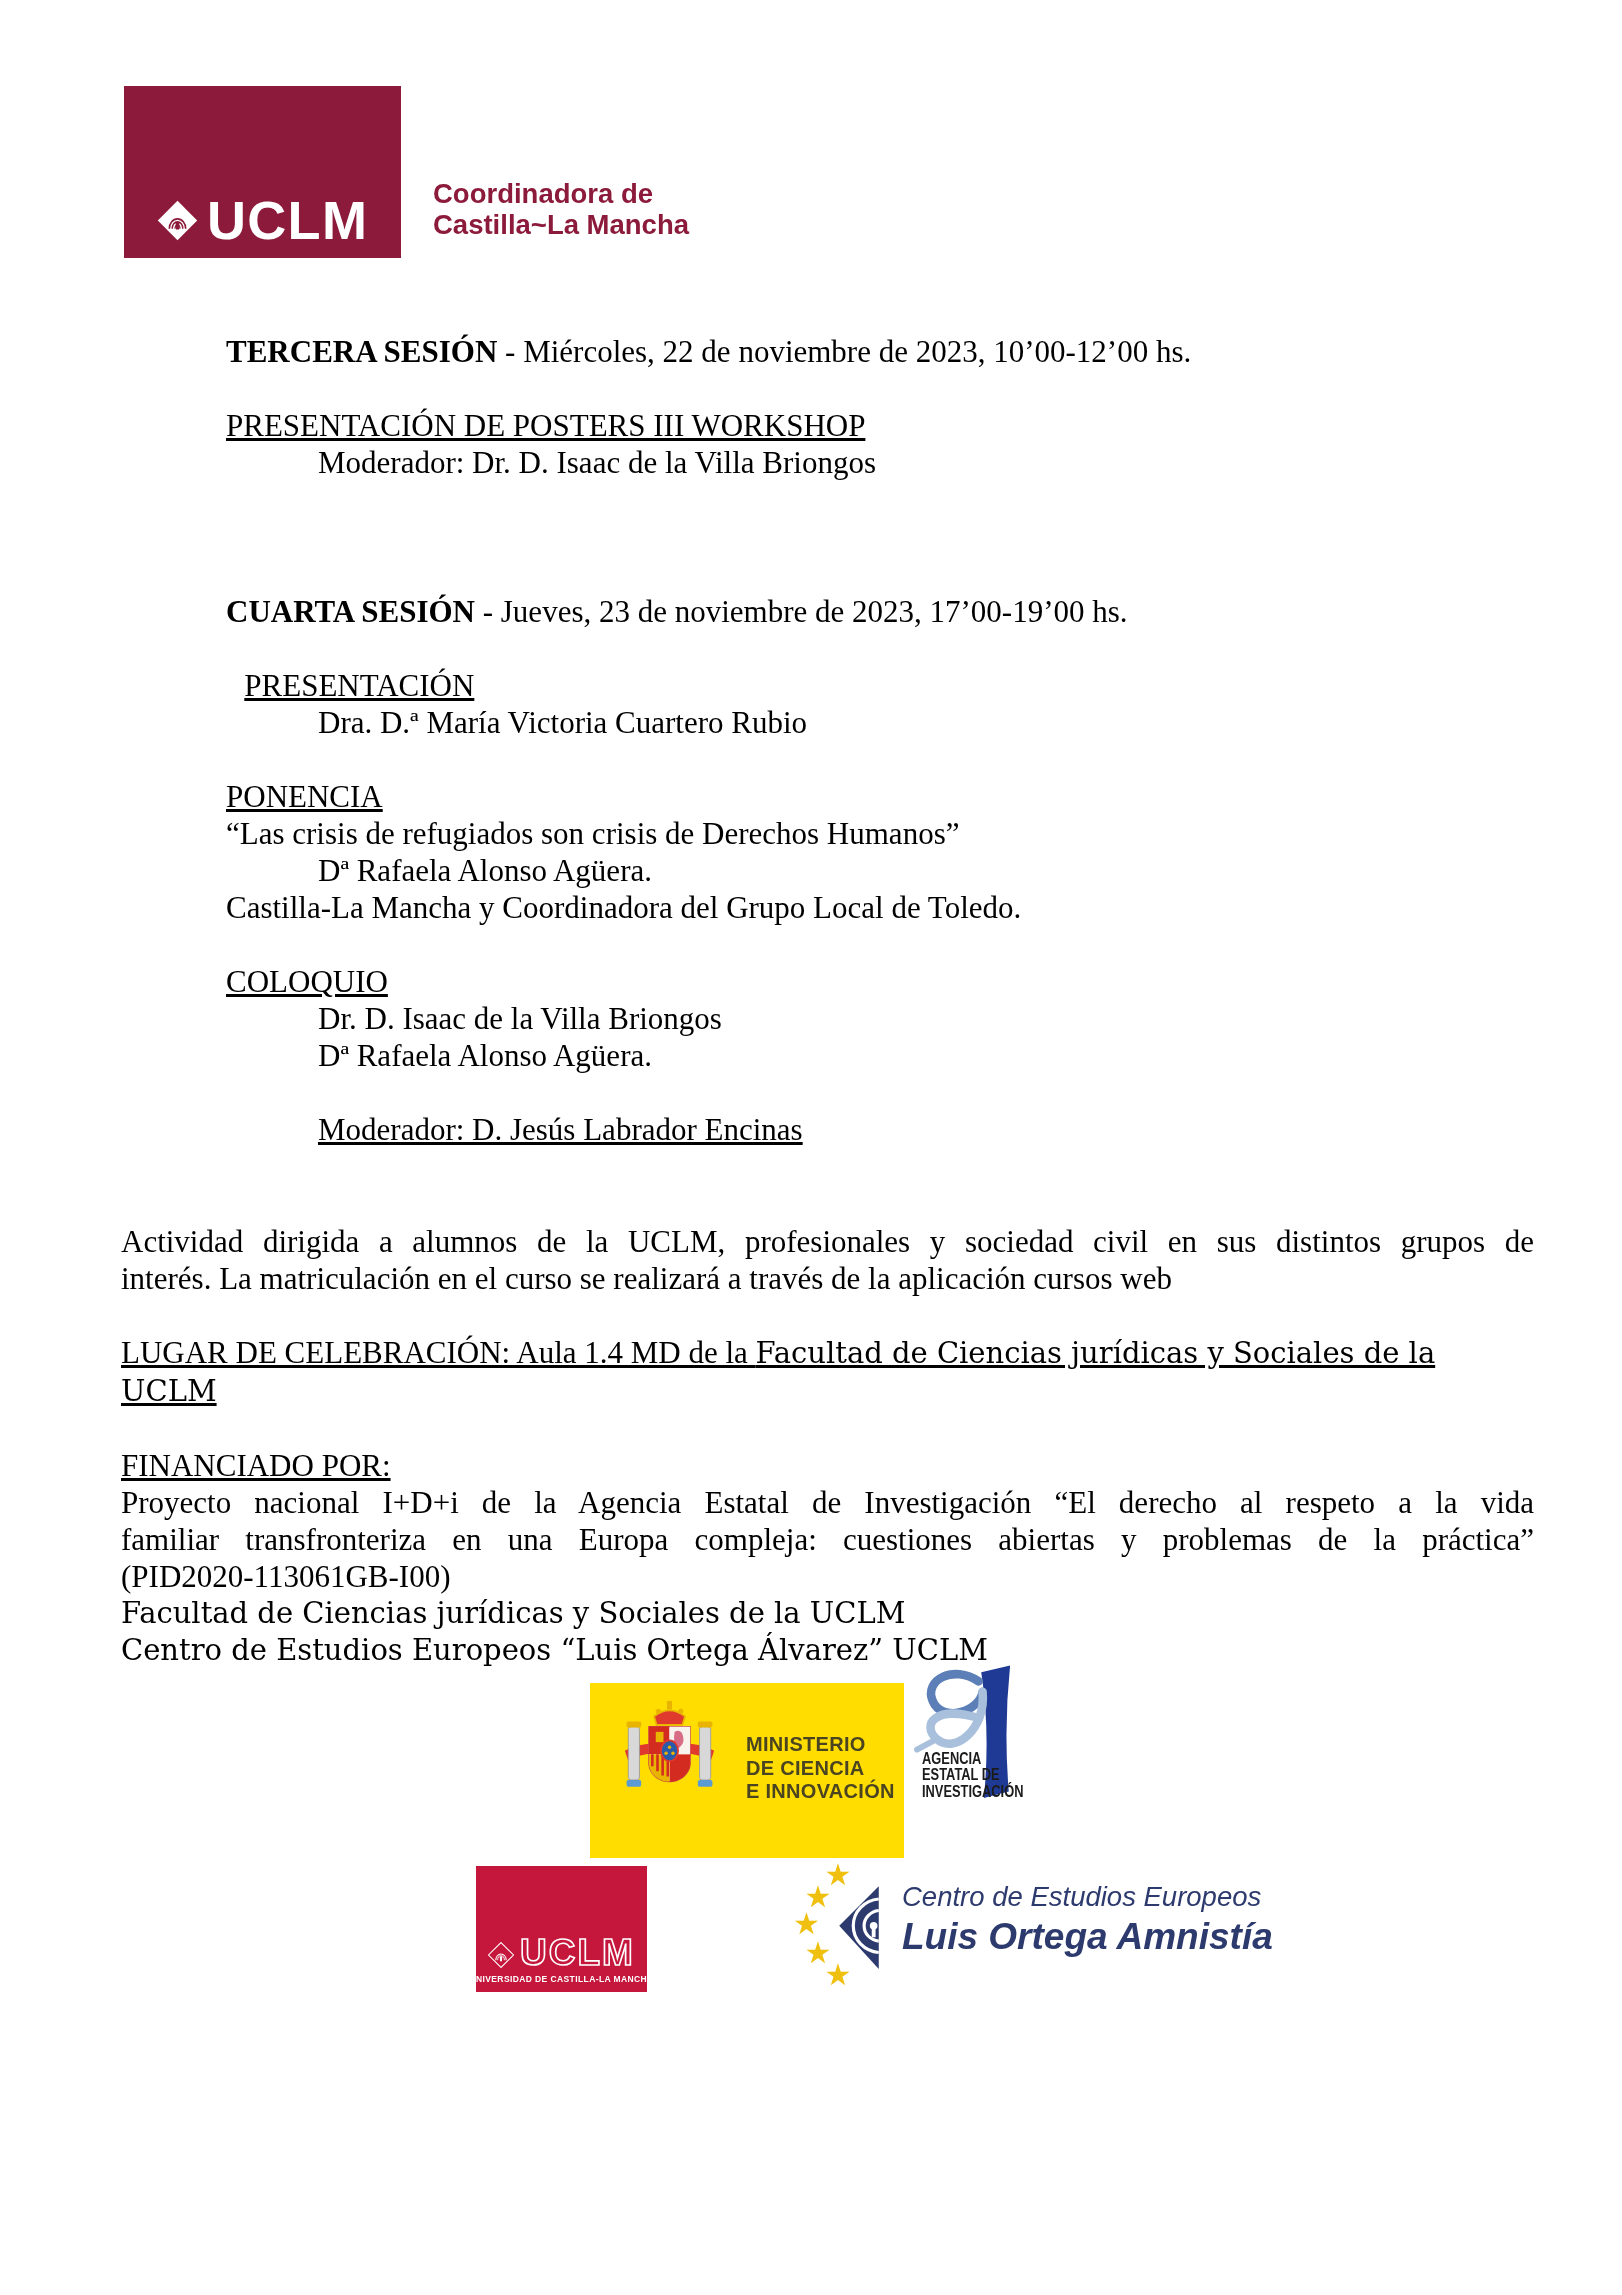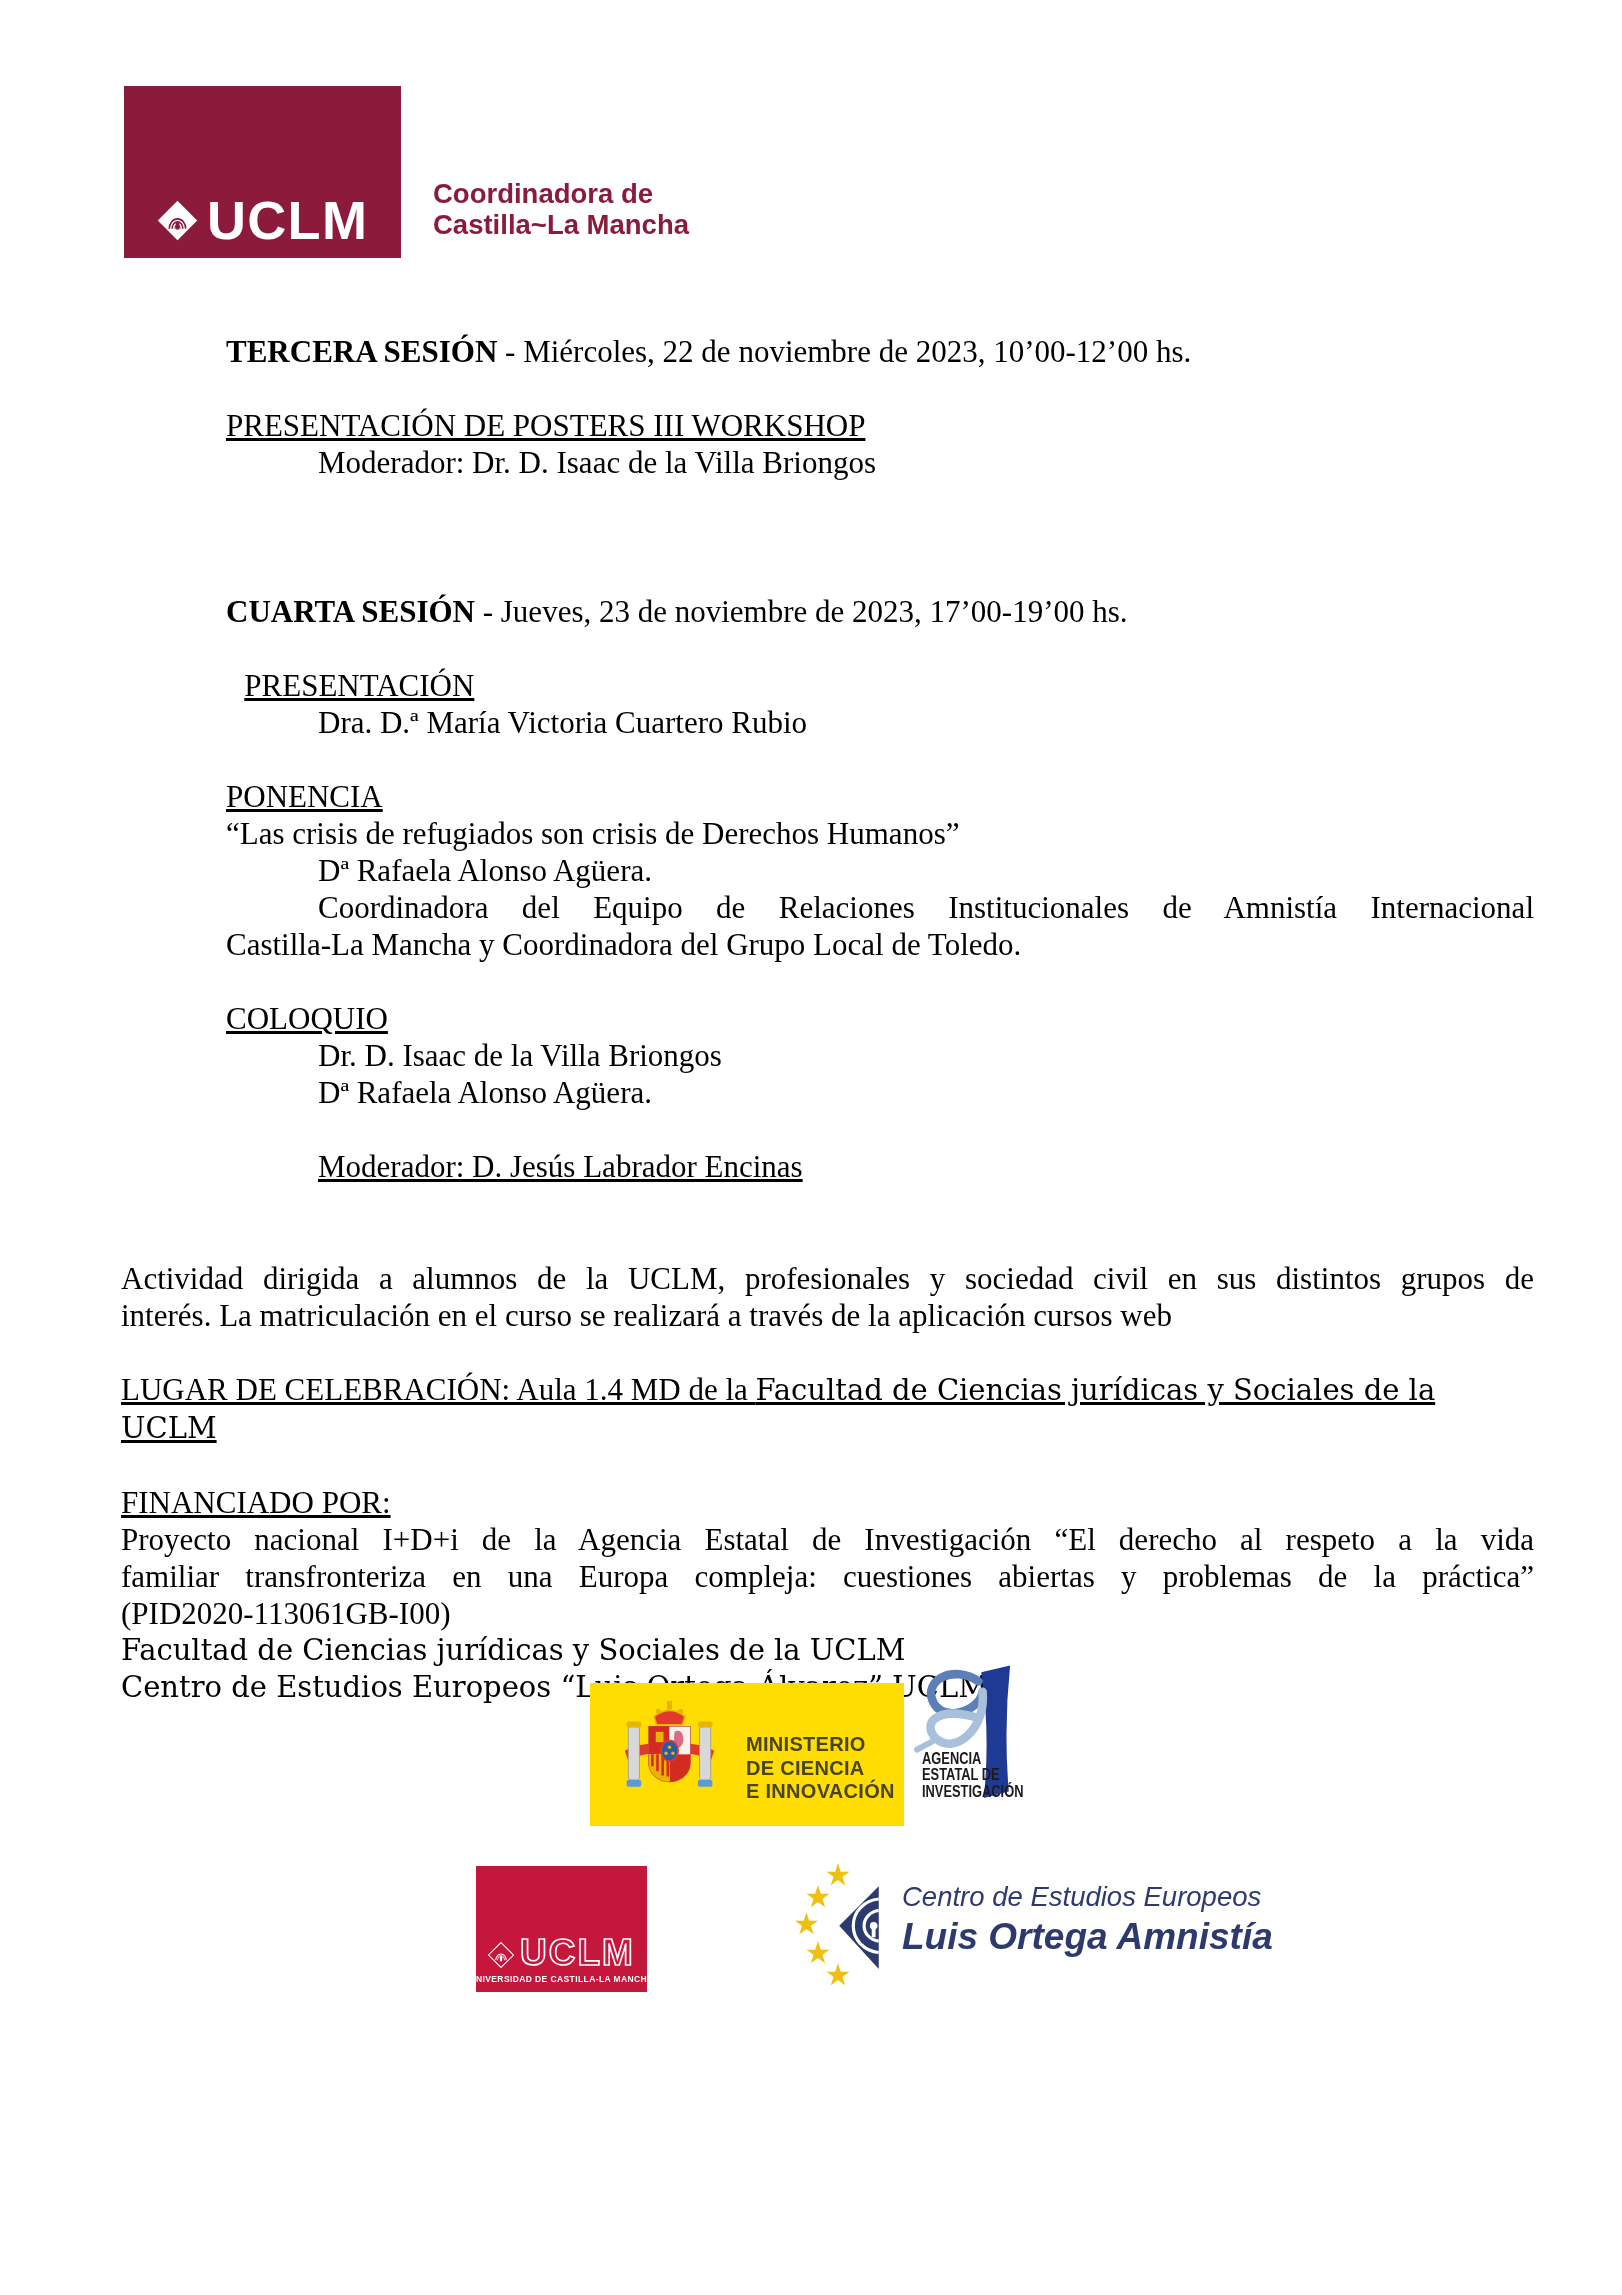--- a/index.html
+++ b/index.html
@@ -38,21 +38,21 @@
   .mt2{margin-top:75px;}
   .sessions{margin-left:105px;}
   .t{padding-left:92px;}
   .sp-small{padding-left:18.3px;}
   .jl{text-align:justify;text-align-last:justify;}
   b{font-weight:700;}
   .altf{font-family:"DejaVu Serif", serif;font-size:29px;}
 
   
   .ministry-box{
-    position:absolute;left:590px;top:1683px;width:314px;height:143px;
+    position:absolute;left:590px;top:1683px;width:314px;height:175px;
     background:var(--ministry_yellow,#FFDD00);
   }
   .ministry-box svg{position:absolute;left:27.5px;top:13px;}
   .ministry-caption{
     position:absolute;left:156px;top:50px;
     font-family:"Liberation Sans", sans-serif;font-weight:700;
     font-size:20px;line-height:23.6px;color:var(--ministry_text,#4A4420);
     white-space:pre-line;letter-spacing:0.3px;
   }
 
@@ -135,21 +135,20 @@
       <div class="line t">Moderador: Dr. D. Isaac de la Villa Briongos</div>
 
       <div class="line mt2" style="margin-top:112px"><b>CUARTA SESIÓN</b><span> - Jueves, 23 de noviembre de 2023, 17’00-19’00 hs.</span></div>
 
       <div class="line mt1 sp-small">PRESENTACIÓN</div>
       <div class="line t">Dra. D.ª María Victoria Cuartero Rubio</div>
 
       <div class="line mt1">PONENCIA</div>
       <div class="line">“Las crisis de refugiados son crisis de Derechos Humanos”</div>
       <div class="line t">Dª Rafaela Alonso Agüera.</div>
-      <div class="line t jl">Coordinadora del Equipo de Relaciones Institucionales de Amnistía Internacional</div>
       <div class="line">Castilla-La Mancha y Coordinadora del Grupo Local de Toledo.</div>
 
       <div class="line mt1">COLOQUIO</div>
       <div class="line t">Dr. D. Isaac de la Villa Briongos</div>
       <div class="line t">Dª Rafaela Alonso Agüera.</div>
       <div class="line t mt1">Moderador: D. Jesús Labrador Encinas</div>
     </div>
 
     <div class="line mt2">
         <span class="jl" style="display:block">Actividad dirigida a alumnos de la UCLM, profesionales y sociedad civil en sus distintos grupos de</span>

